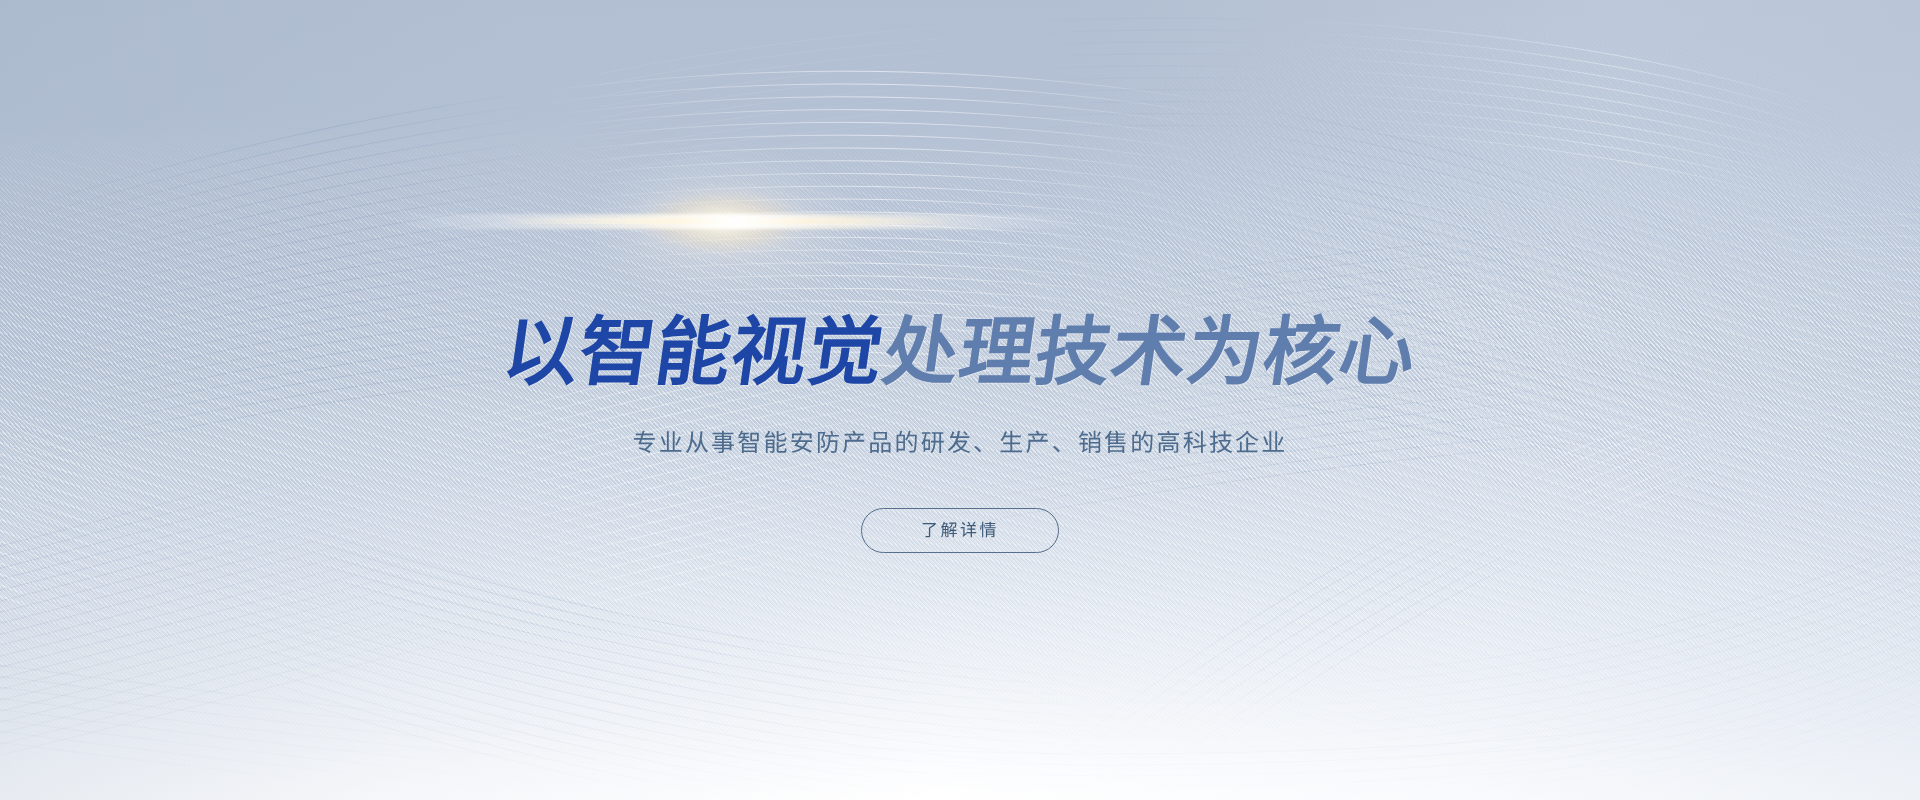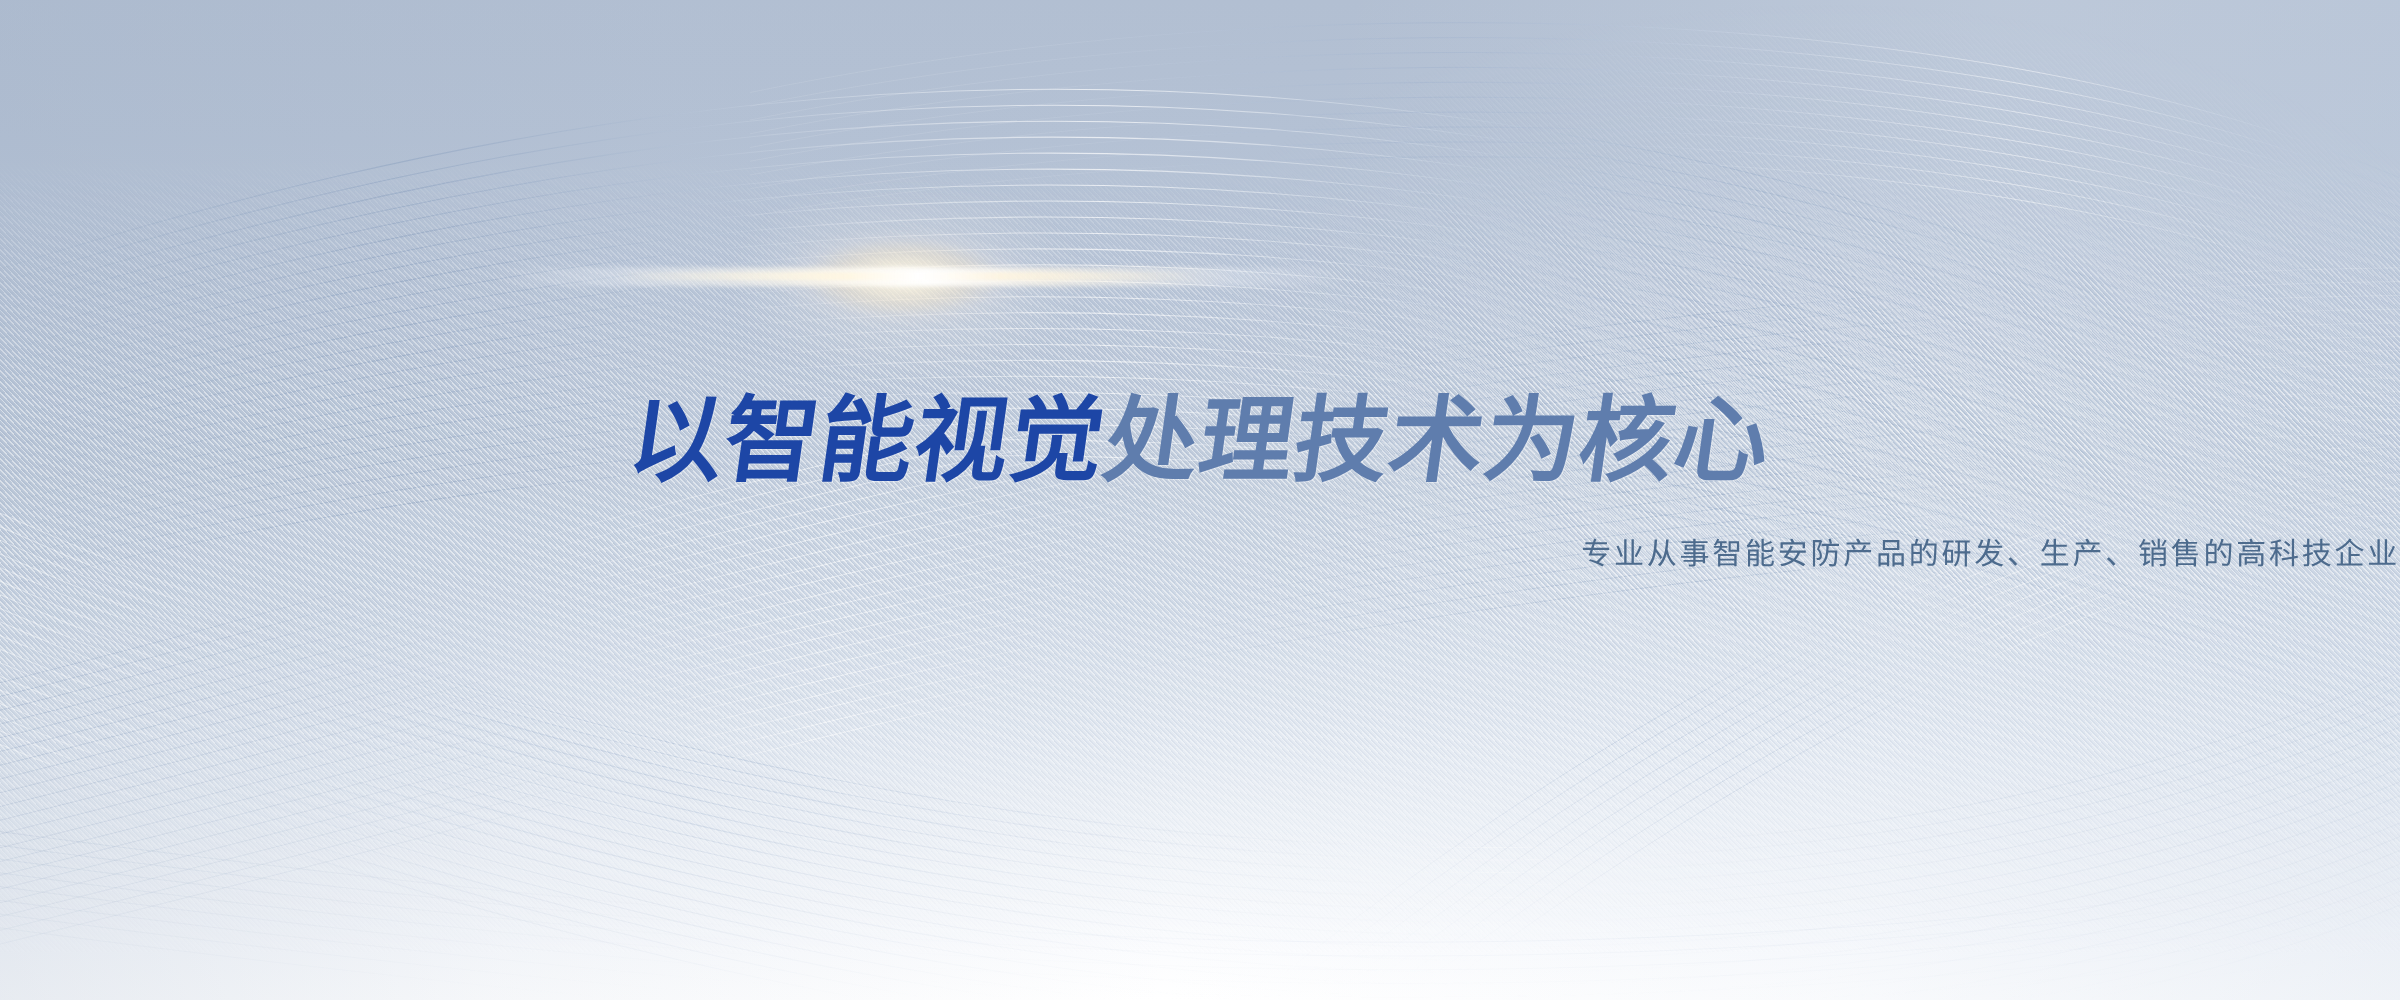--- a/index.html
+++ b/index.html
@@ -217,21 +217,21 @@
   .headline .seg-b {
     color: #5f7dad;
     text-shadow: 1px 1px 0 rgba(255,255,255,0.34);
   }
 
   .subtitle {
     position: absolute;
     left: 0;
     top: 402px;
     width: 1920px;
-    text-align: right;
+    text-align: center;
     white-space: nowrap;
     font-size: 24px;
     line-height: 34px;
     font-weight: 400;
     letter-spacing: 2.2px;
     color: #4d6b8d;
     font-family: "DejaVu Sans", "Liberation Sans", sans-serif;
   }
 
   .cta-wrap {
@@ -431,15 +431,18 @@
   <div class="flare flare-core"></div>
   <div class="flare flare-streak"></div>
   <div class="flare flare-streak-2"></div>
 
   <div class="content">
 
     <h1 class="headline"><span class="seg seg-a">以智能视觉</span><span class="seg seg-b">处理技术为核心</span></h1>
 
     <p class="subtitle">专业从事智能安防产品的研发、生产、销售的高科技企业</p>
 
+    <div class="cta-wrap">
+      <button type="button" class="cta">了解详情</button>
+    </div>
 
   </div>
 </div>
 
 </body></html>

